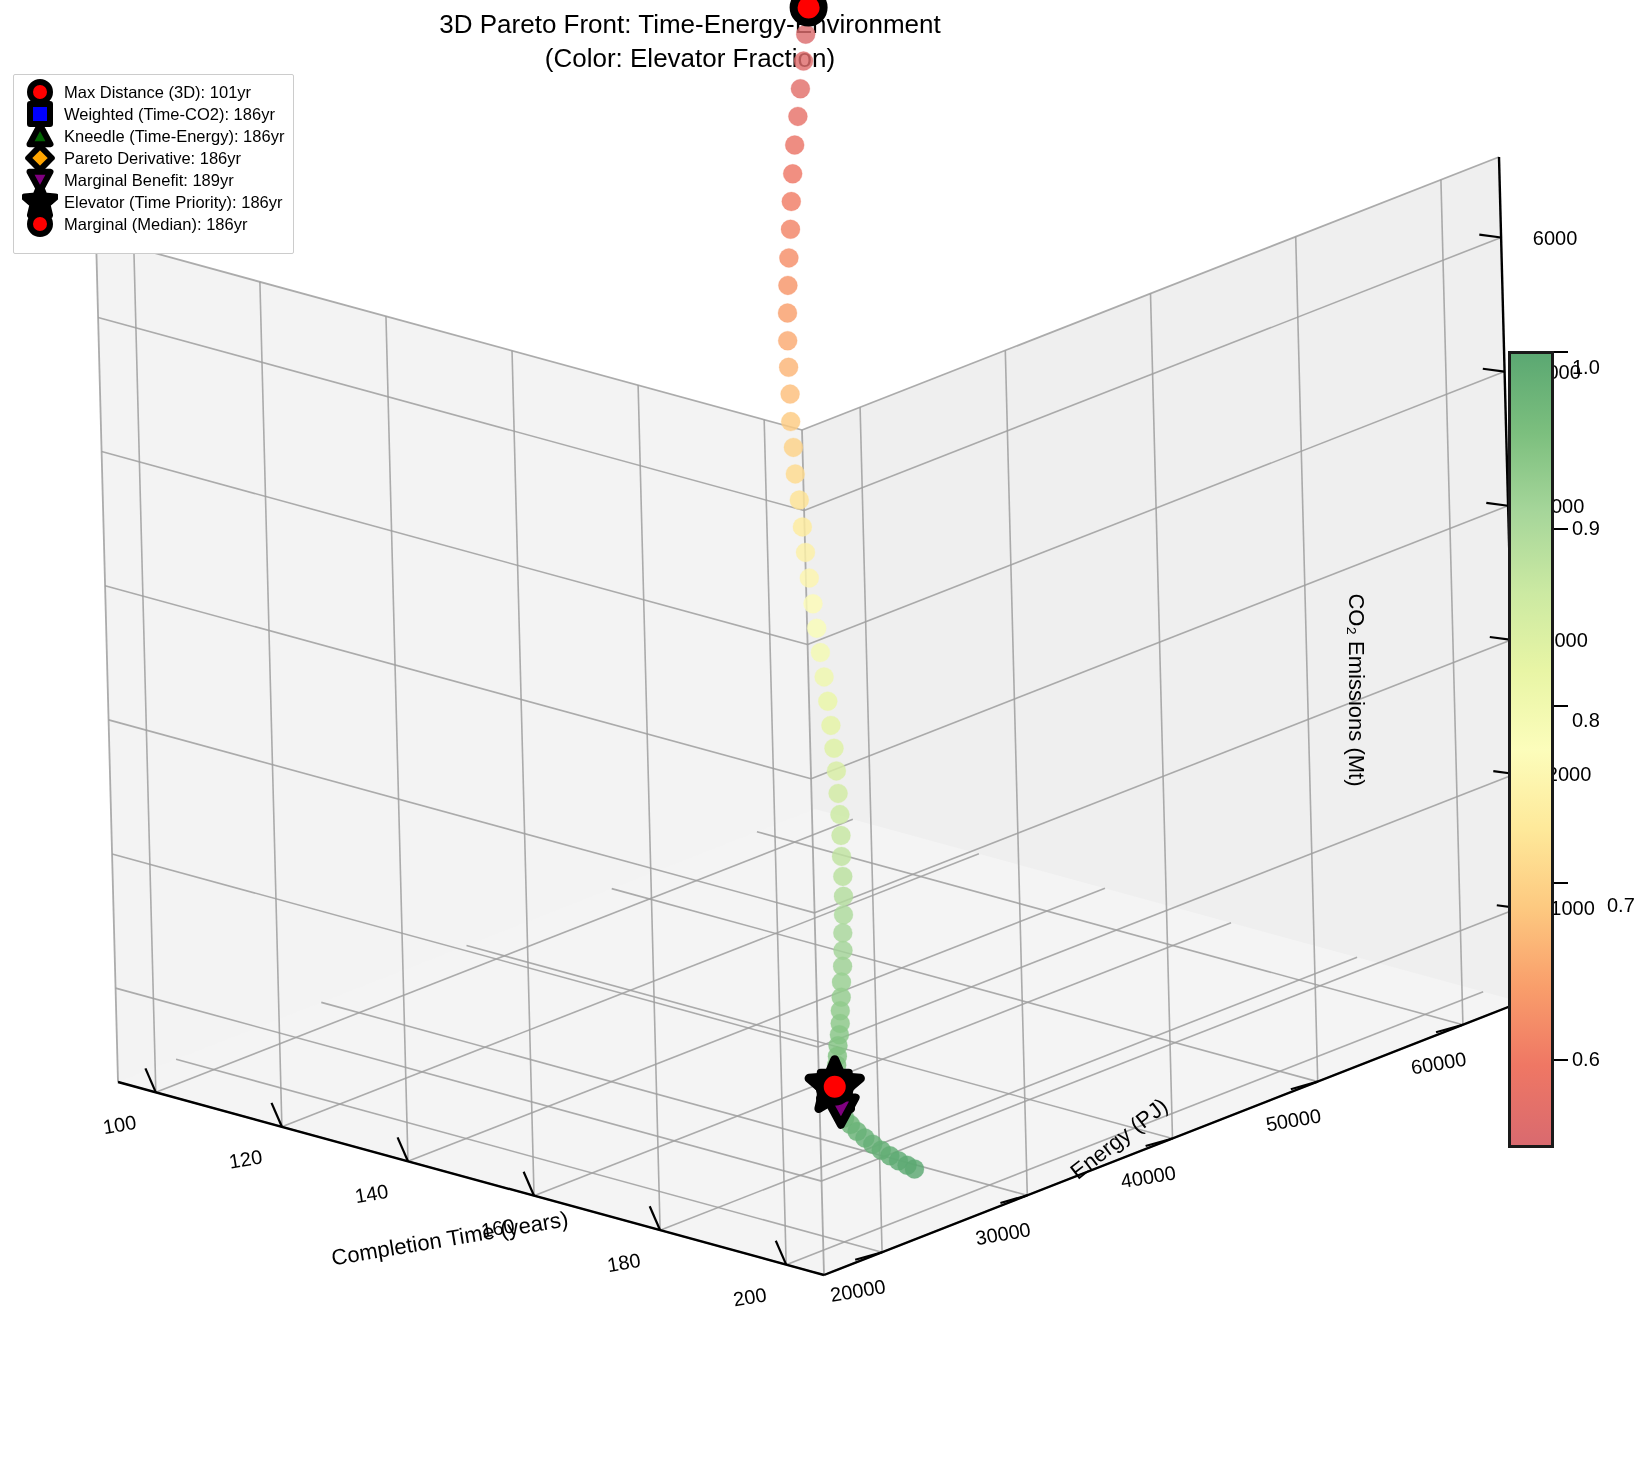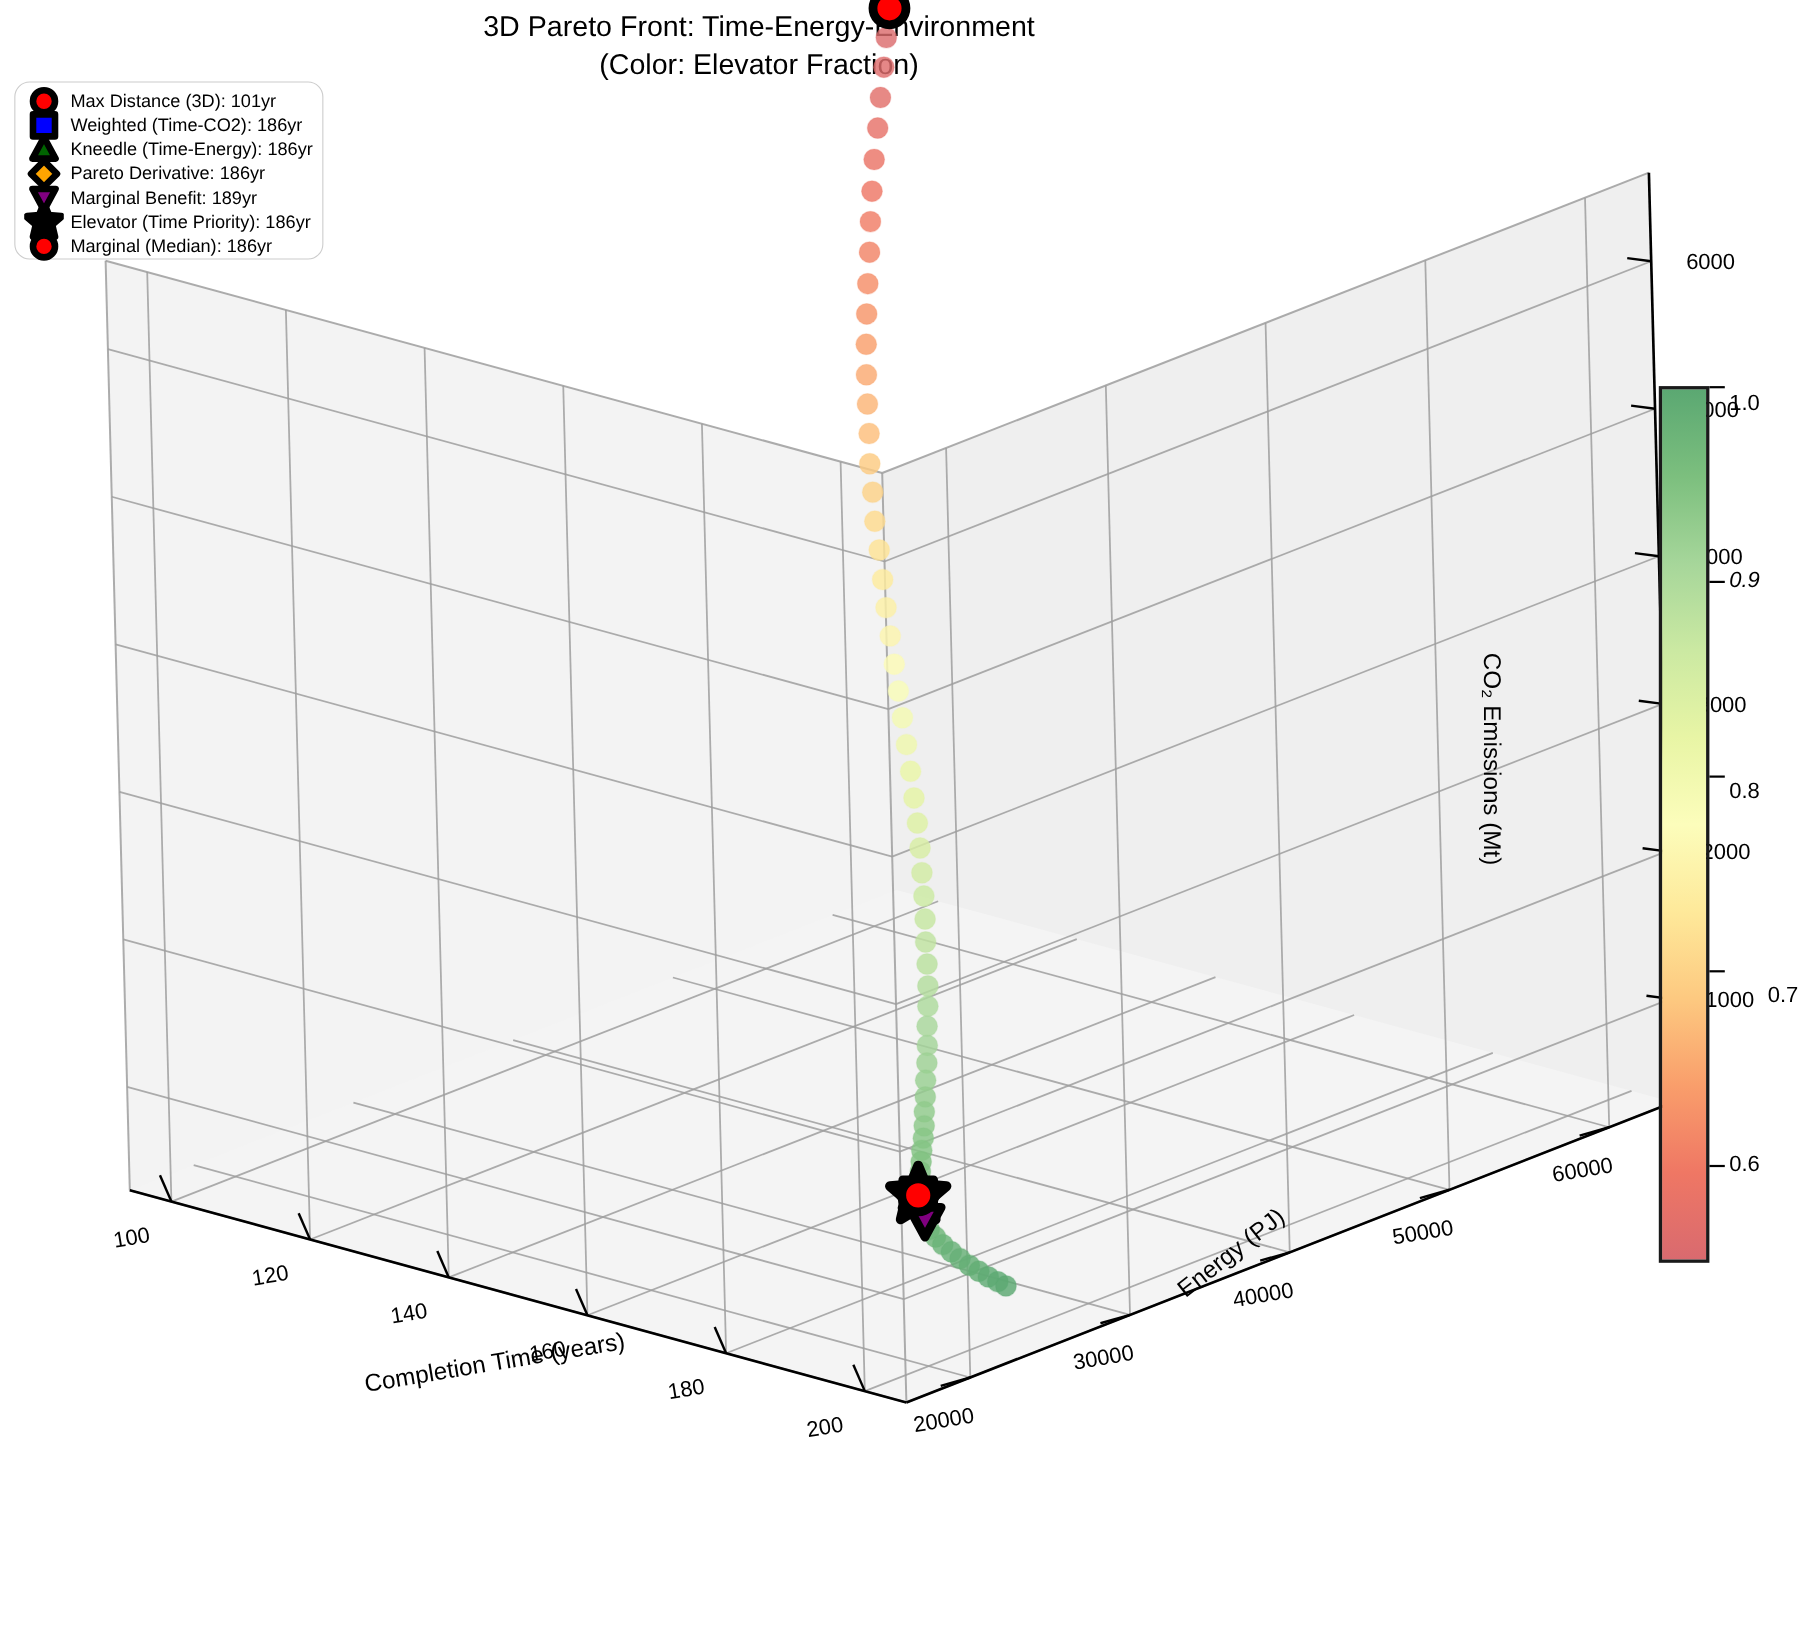--- a/index.html
+++ b/index.html
@@ -32,22 +32,22 @@
     left: 0; top: 0;
     width: 1635px; height: 1479px;
   }
 
   
   #legend {
     position: absolute;
     left: 13px; top: 74px;
     background: #ffffff;
     border: 1px solid #cccccc;
-    border-radius: 14px;
-    padding: 6px 9px 0 6px;
+    border-radius: 2px;
+    padding: 6px 9px 18px 6px;
     box-sizing: border-box;
   }
   .legend-row {
     display: flex;
     align-items: center;
     height: 22px;
   }
   .legend-marker {
     width: 40px; height: 22px;
     display: flex; align-items: center; justify-content: center;
@@ -338,21 +338,21 @@
         </div>
         <span class="legend-label">Marginal (Median): 186yr</span>
       </div>
     </div>
 
   <div id="colorbar-wrap">
     <div id="colorbar-grad" style="background: linear-gradient(rgb(91, 168, 114), rgb(124, 191, 126), rgb(166, 214, 154), rgb(203, 233, 162), rgb(232, 245, 165), rgb(252, 253, 187), rgb(254, 233, 154), rgb(253, 201, 128), rgb(249, 158, 107), rgb(239, 119, 100), rgb(217, 106, 111));"></div>
   <div class="cb-tick" style="top: 0px;"></div>
       <div class="cb-ticklabel" style="top: 0px; margin-top: 16px;">1.0</div>
       <div class="cb-tick" style="top: 177.1px;"></div>
-      <div class="cb-ticklabel" style="top: 177.1px; font-style: italic;">0.9</div>
+      <div class="cb-ticklabel" style="top: 177.1px;">0.9</div>
       <div class="cb-tick" style="top: 354.2px;"></div>
       <div class="cb-ticklabel" style="top: 354.2px; margin-top: 15px;">0.8</div>
       <div class="cb-tick" style="top: 531.3px;"></div>
       <div class="cb-ticklabel" style="top: 554px; margin-left: 35px;">0.7</div>
       <div class="cb-tick" style="top: 708.4px;"></div>
       <div class="cb-ticklabel" style="top: 708.4px; text-align: right;">0.6</div>
     </div>
   <div id="colorbar-label-host">
     
   </div>

